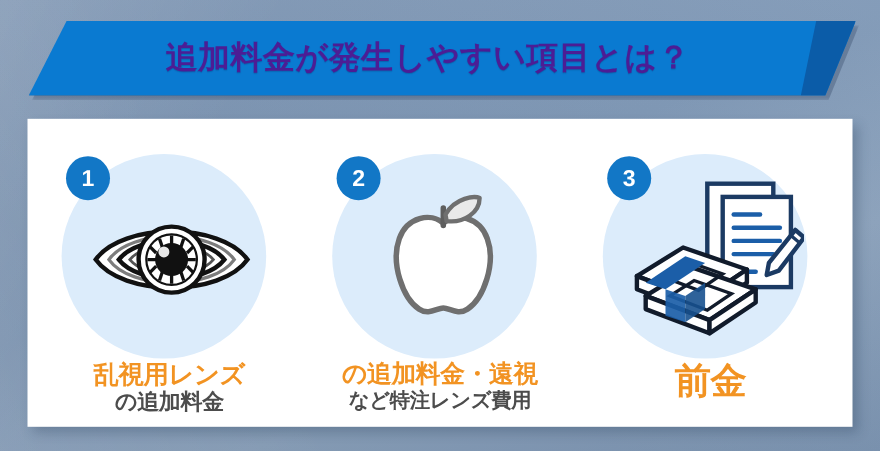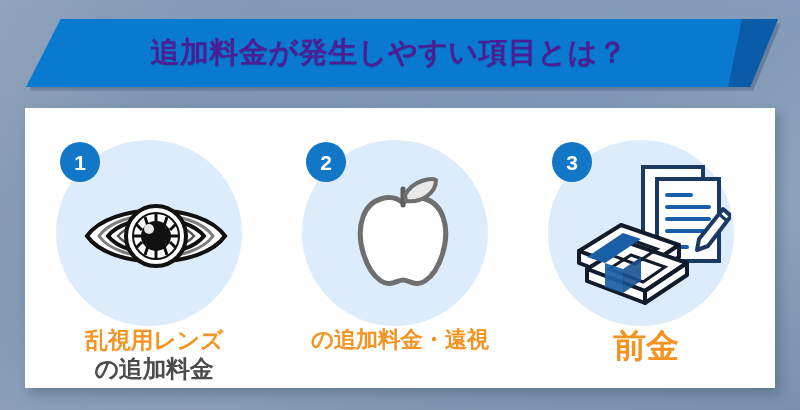--- a/index.html
+++ b/index.html
@@ -118,21 +118,21 @@
   }
   .cap-strong {
     color:#f29322;
     font-weight:bold;
     font-size:23px;
     letter-spacing:-.3px;
   }
   .cap-sub {
     color:#4c4c4c;
     font-weight:bold;
-    font-size:24px;
+    font-size:20px;
     letter-spacing:-.3px;
   }
   .col-3 .cap-sub   { font-size:18px; }
   .col-3 .cap-strong{ font-size:33px; }
   .col-2 .cap-strong{ font-size:22.5px; }
   .col-2 .cap-sub   { font-size:18.5px; }
 </style>
 </head>
 <body>
 
@@ -195,20 +195,21 @@
         <svg class="glyph apple" width="110" height="118" viewBox="0 0 110 118">
           <path d="M55 28 C44 18, 22 22, 15 42 C7 64, 18 96, 33 106
                    C42 112, 49 105, 55 105 C61 105, 68 112, 77 106
                    C92 96, 103 64, 95 42 C88 22, 66 18, 55 28 Z" fill="#ffffff" stroke="#6f6f6f" stroke-width="5" stroke-linejoin="round"></path>
           <path d="M55 30 L55 14" fill="none" stroke="#5e5e5e" stroke-width="5" stroke-linecap="round"></path>
           <path d="M57 20 C66 4, 84 3, 88 5 C88 18, 74 28, 58 26 Z" fill="#e9e9e9" stroke="#6f6f6f" stroke-width="4" stroke-linejoin="round"></path>
         </svg>
       </div>
       <div class="caption">
         <div class="cap-strong">の追加料金・遠視</div>
+        <div class="cap-sub">など特注レンズ費用</div>
       </div>
     </div>
 
     <div class="column col-3">
       <div class="icon-zone">
         <div class="circle-bg"></div>
         <div class="badge">3</div>
         <svg class="glyph money" width="160" height="150" viewBox="0 0 160 150">
 
           <rect x="72" y="8" width="60" height="78" fill="#ffffff" stroke="#1b3a63" stroke-width="4"></rect>

